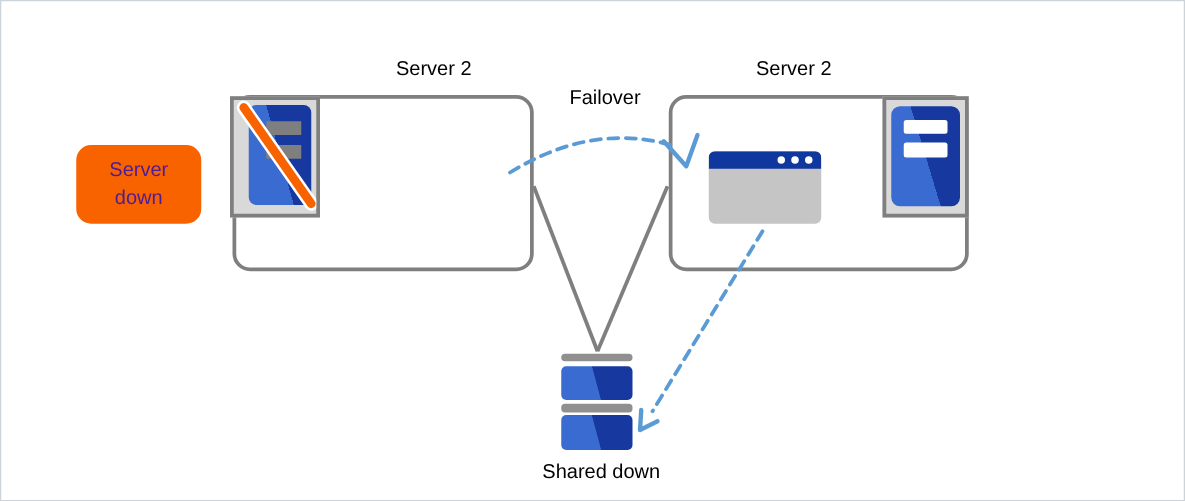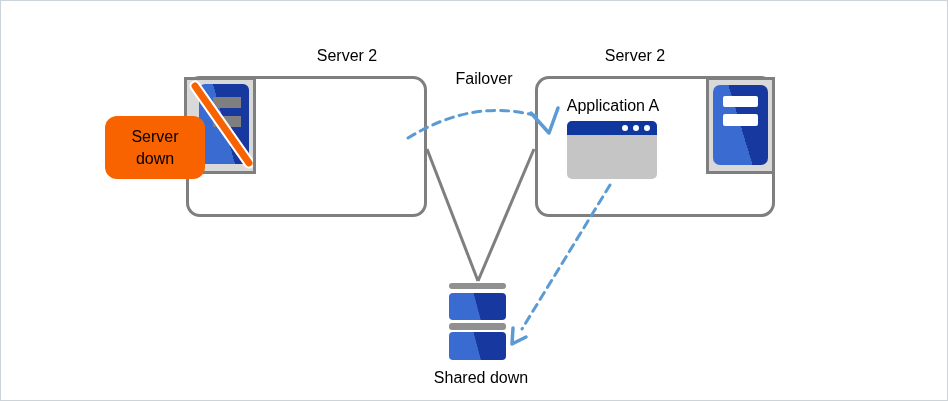--- a/index.html
+++ b/index.html
@@ -43,27 +43,26 @@
     background:var(--panel-gray);
     border:3px solid var(--line-gray);
   }
   .icon-frame svg{display:block;}
   .badge{
     position:absolute;
     left:60px;top:115px;
     width:100px;height:63px;
     background:var(--accent-orange);
     border-radius:12px;
-    color:#000000;
+    color:#4c1d95;
     font-size:16px;
     line-height:1.32;
     display:flex;align-items:center;justify-content:center;
     text-align:center;
     padding:0 10px;
-    margin-left:44px;
   }
   .app-window{
     position:absolute;
     left:566px;top:120px;
     width:90px;height:58px;
     border-radius:5px;
     background:var(--window-body-gray);
     overflow:hidden;
   }
   .app-titlebar{
@@ -133,21 +132,20 @@
             <stop offset="0.5" stop-color="#16389F"></stop>
           </linearGradient>
         </defs>
         <rect x="4" y="5" width="55" height="80" rx="7" fill="url(#srv2g)"></rect>
         <rect x="14" y="16" width="35" height="11" rx="2" fill="#ffffff"></rect>
         <rect x="14" y="34" width="35" height="12" rx="2" fill="#ffffff"></rect>
       </svg>
     </span>
   </div>
 
-  <div class="lbl" style="left:612px;top:96px;">Application A</div>
   <div class="app-window">
     <div class="app-titlebar">
       <div class="app-dot"></div>
       <div class="app-dot"></div>
       <div class="app-dot"></div>
     </div>
   </div>
 
   <div class="lbl" style="left:483px;top:69px;">Failover</div>
 

